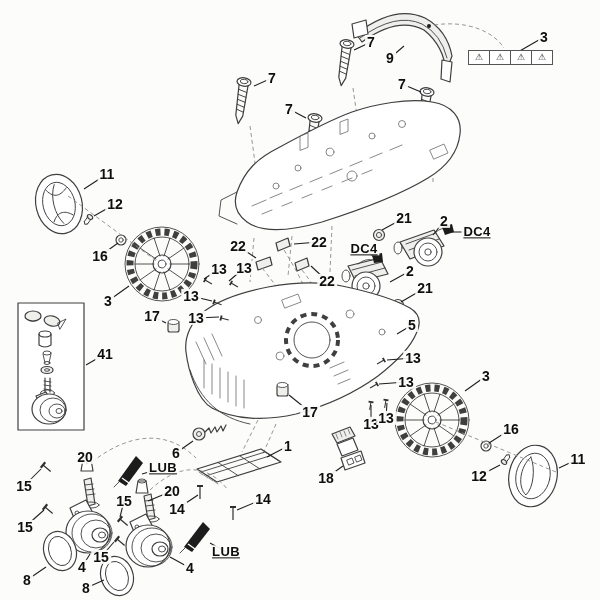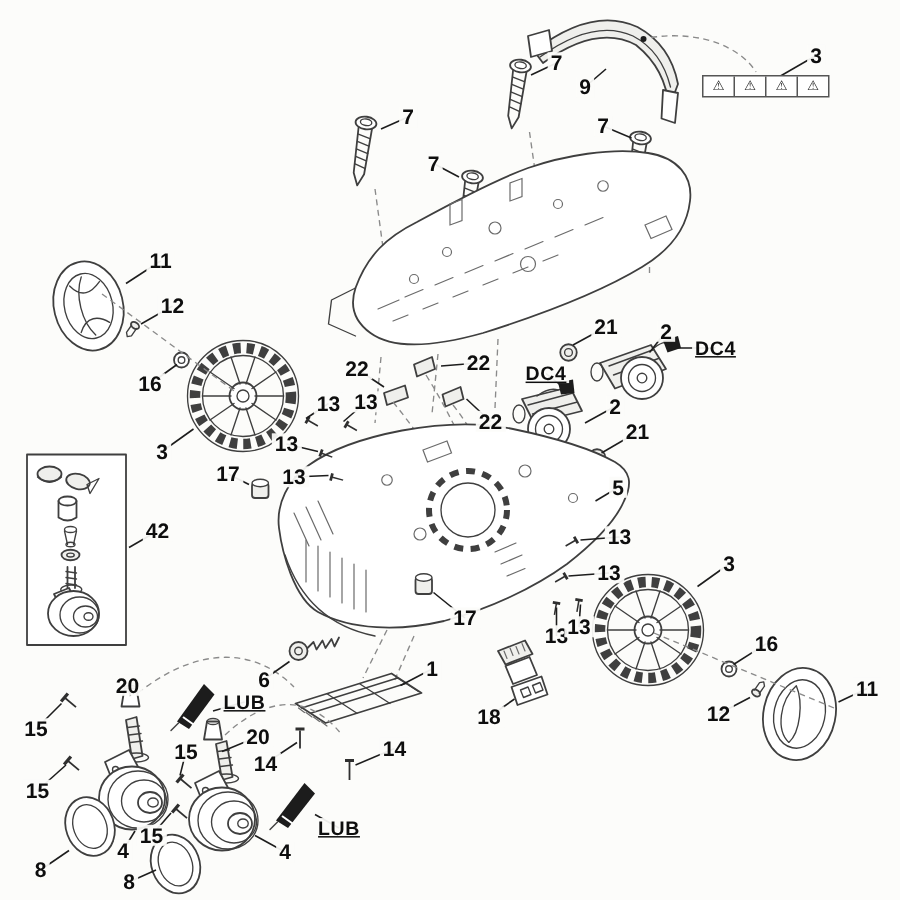--- a/index.html
+++ b/index.html
@@ -396,21 +396,21 @@
       <div class="callout" style="left: 272px; top: 78px;">7</div>
       <div class="callout" style="left: 289px; top: 109px;">7</div>
       <div class="callout" style="left: 371px; top: 42px;">7</div>
       <div class="callout" style="left: 402px; top: 84px;">7</div>
       <div class="callout" style="left: 390px; top: 58px;">9</div>
       <div class="callout" style="left: 544px; top: 37px;">3</div>
       <div class="callout" style="left: 107px; top: 174px;">11</div>
       <div class="callout" style="left: 115px; top: 204px;">12</div>
       <div class="callout" style="left: 100px; top: 256px;">16</div>
       <div class="callout" style="left: 108px; top: 301px;">3</div>
-      <div class="callout" style="left: 105px; top: 354px;">42</div>
+      <div class="callout" style="left: 105px; top: 354px;">41</div>
       <div class="callout" style="left: 238px; top: 246px;">22</div>
       <div class="callout" style="left: 319px; top: 242px;">22</div>
       <div class="callout" style="left: 327px; top: 281px;">22</div>
       <div class="callout" style="left: 219px; top: 269px;">13</div>
       <div class="callout" style="left: 244px; top: 268px;">13</div>
       <div class="callout" style="left: 191px; top: 296px;">13</div>
       <div class="callout" style="left: 196px; top: 318px;">13</div>
       <div class="callout" style="left: 152px; top: 316px;">17</div>
       <div class="callout" style="left: 404px; top: 218px;">21</div>
       <div class="callout" style="left: 444px; top: 221px;">2</div>

